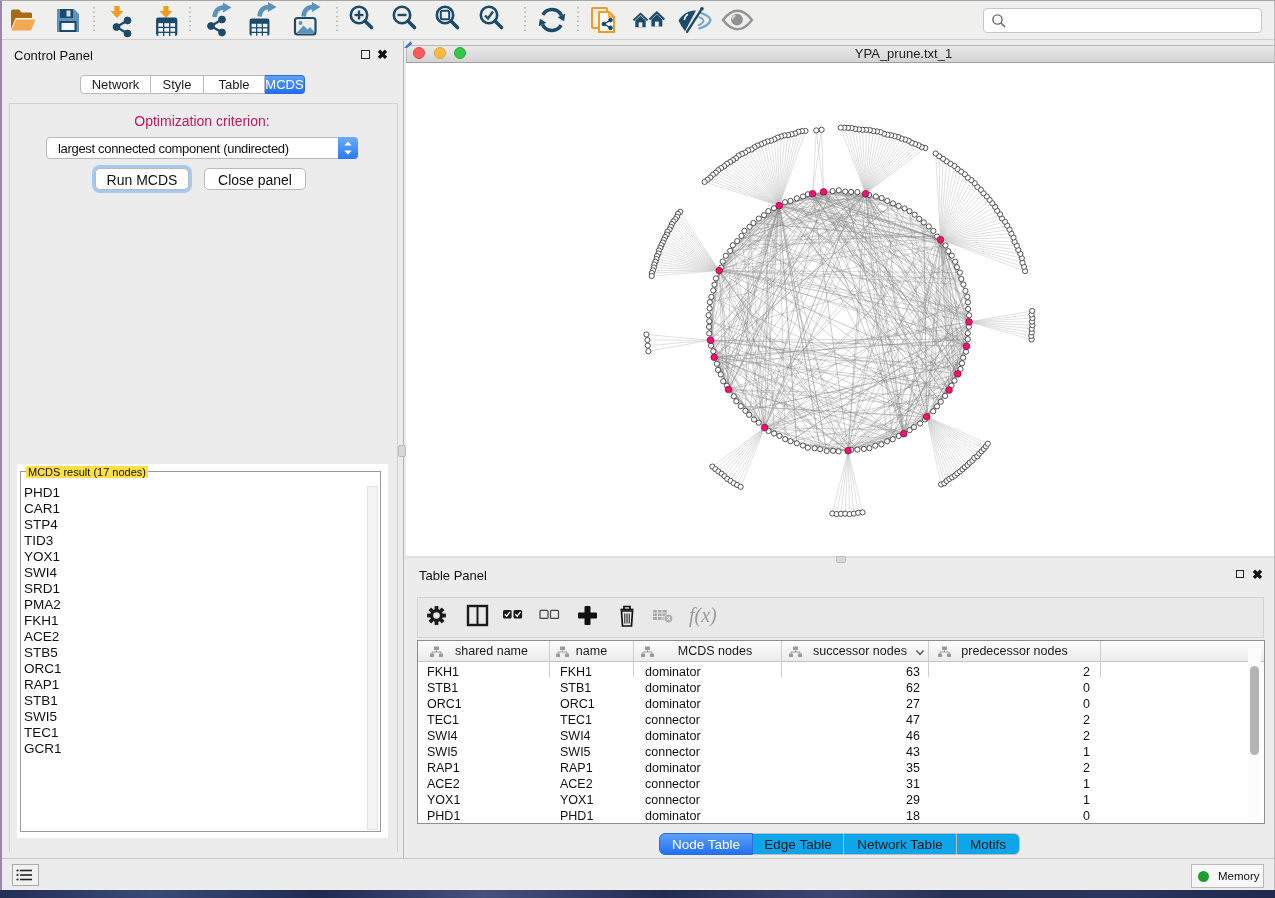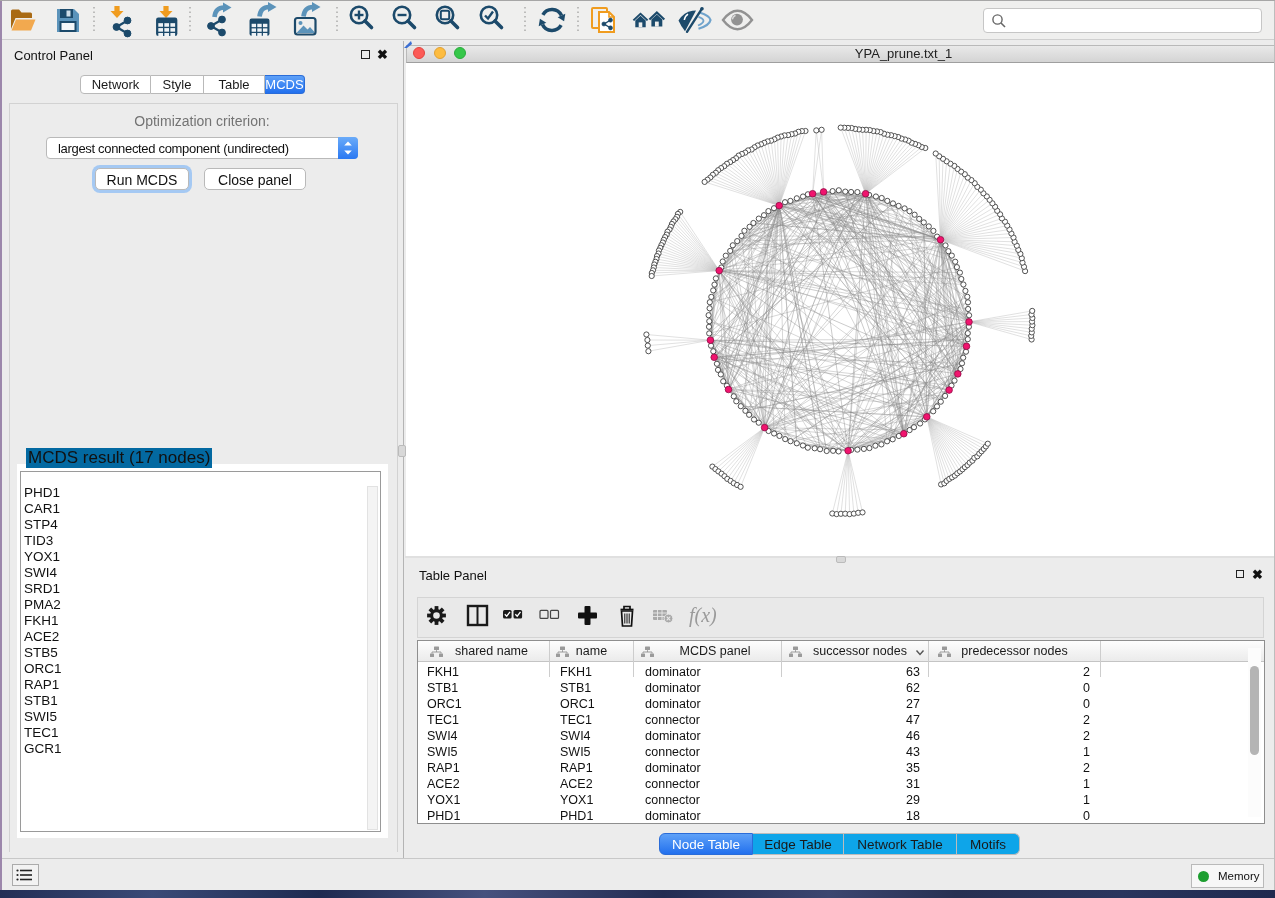--- a/index.html
+++ b/index.html
@@ -22,34 +22,34 @@
 
 .tabbar { display:flex; }
 #cp-tabs { left:80px; top:75px; height:19px; }
 .tab { height:19px; line-height:18px; font-size:13px; color:#1a1a1a; text-align:center;
   background:#ffffff; border:1px solid #b9b9b9; border-left:none; }
 .tab.first { border-left:1px solid #b9b9b9; border-radius:4px 0 0 4px; }
 .tab.last { border-radius:0 4px 4px 0; }
 .tab.sel { background:linear-gradient(#5ea1f8,#2270ee); color:#fff; border-color:#2a6cd8; }
 
 #cp-inner { left:9px; top:103px; width:389px; height:749px; border:1px solid #d2d2d2; border-bottom:none; background:#ececec; }
-#opt-label { left:0px; top:113px; width:404px; text-align:center; font-size:14px; color:#737373; }
+#opt-label { left:0px; top:113px; width:404px; text-align:center; font-size:14px; color:#be185d; }
 #dd { left:46px; top:137px; width:312px; height:22px; background:#fff; border:1px solid #b9b9b9; border-radius:4px; }
 #dd-text { left:58px; top:141px; font-size:13px; letter-spacing:-0.32px; color:#111; }
 #dd-btn { left:338px; top:137px; width:20px; height:22px; border-radius:0 4px 4px 0;
   background:linear-gradient(#6aabf9,#2a78f2); }
 #btn-run { left:95px; top:168px; width:94px; height:22px; background:#fff; border:1px solid #b9b9b9;
   border-radius:5px; font-size:14px; color:#111; text-align:center; line-height:22px;
   box-shadow:0 0 0 3px #a5c9f3; }
 #btn-close { left:204px; top:168px; width:102px; height:22px; background:#fff; border:1px solid #b9b9b9;
   border-radius:5px; font-size:14px; color:#111; text-align:center; line-height:22px; }
 
 #result-box { left:17px; top:464px; width:371px; height:374px; background:#fff; }
 #fs-border { left:20px; top:471px; width:361px; height:361px; border:1px solid #9a9a9a; }
-#fs-legend { left:26px; top:448px; font-size:17px; color:#111; background:#0369a1; padding:0 2px; }
+#fs-legend { left:26px; top:466px; font-size:11px; color:#111; background:#fde047; padding:0 2px; }
 #genelist { left:24px; top:485px; font-size:13.5px; color:#111; line-height:16px; }
 #list-sb { left:367px; top:486px; width:11px; height:344px; background:#f4f4f4; border:1px solid #e2e2e2; }
 
 #netpanel { left:405px; top:41px; width:870px; height:817px; background:#ececec; }
 #net-title { left:406px; top:45px; width:869px; height:18px;
   background:linear-gradient(#e9e9e9,#d4d4d4); border:1px solid #b9b9b9; border-bottom-color:#9f9f9f; }
 #net-title-text { left:406px; top:46px; width:995px; text-align:center; font-size:13px; color:#222; }
 .tl { width:12px; height:12px; border-radius:50%; top:47px; }
 #tl-r { left:413px; background:#fc5b57; border:1px solid #e2443f; }
 #tl-y { left:434px; background:#fdbc40; border:1px solid #e0a135; }
@@ -1277,21 +1277,21 @@
       </g>
       <circle cx="251.5" cy="21.5" r="4.4" fill="#a9a9a9" stroke="#e9e9e9" stroke-width="1"></circle>
       <path d="M249.7 19.7 L253.3 23.3 M253.3 19.7 L249.7 23.3" stroke="#e9e9e9" stroke-width="1.1"></path>
     </g>
     <text x="272" y="25" font-family="Liberation Serif, serif" font-style="italic" font-size="20" fill="#9a9a9a">f(x)</text>
   </svg>
 <div class="abs" id="tbl"></div>
 <div class="abs" id="tbl-head"></div>
 <div class="hcol" style="left:418px;width:132px;padding-left:16px;">shared name</div>
 <div class="hcol" style="left:550px;width:84px;padding-left:0px;">name</div>
-<div class="hcol" style="left:634px;width:148px;padding-left:15px;">MCDS panel</div>
+<div class="hcol" style="left:634px;width:148px;padding-left:15px;">MCDS nodes</div>
 <div class="hcol" style="left:782px;width:147px;padding-left:10px;">successor nodes</div>
 <div class="hcol" style="left:929px;width:172px;padding-left:0px;">predecessor nodes</div>
 <svg class="abs" style="left:430px;top:646px" width="13" height="12" viewBox="0 0 13 12">
     <g fill="#9a9a9a">
       <rect x="4" y="0.5" width="5" height="3.6" rx="0.5"></rect>
       <rect x="0" y="7.5" width="4" height="3.6" rx="0.5"></rect>
       <rect x="9" y="7.5" width="4" height="3.6" rx="0.5"></rect>
     </g>
     <g stroke="#9a9a9a" stroke-width="1">
       <path d="M6.5 4.2 L6.5 6 M2 7.4 L2 6 L11 6 L11 7.4" fill="none"></path>

